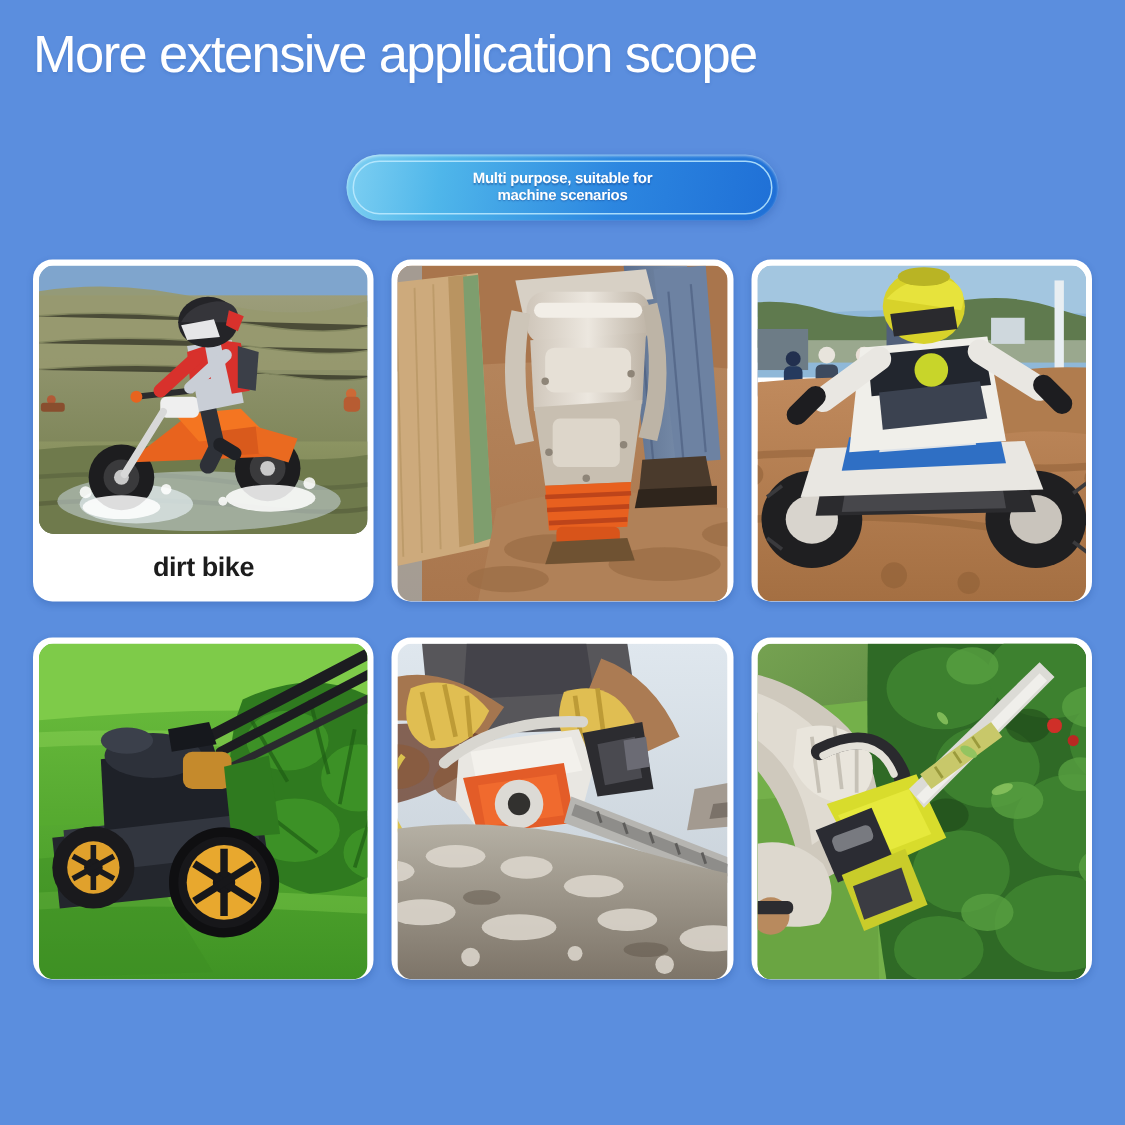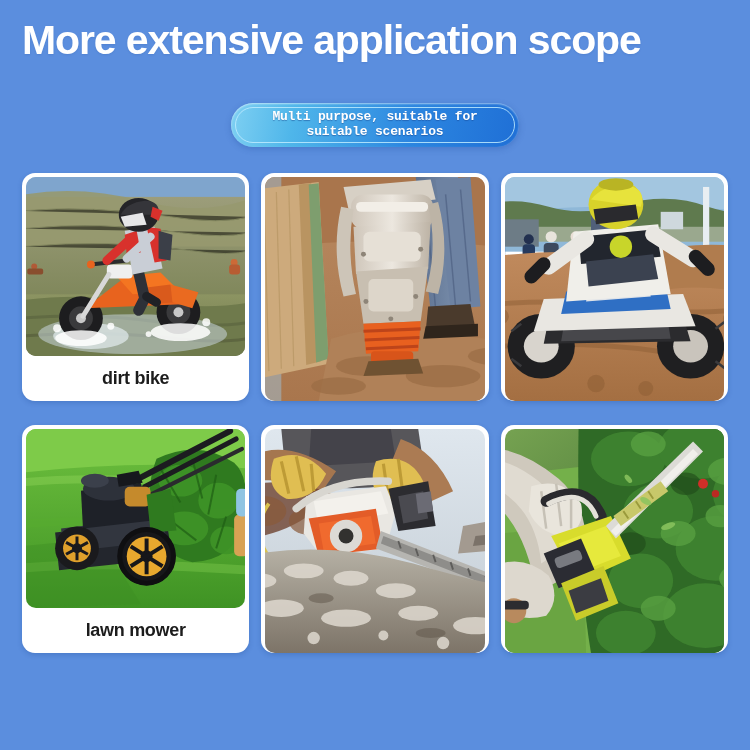--- a/index.html
+++ b/index.html
@@ -12,22 +12,22 @@
     font-family:"Liberation Sans", sans-serif;
     position:relative;
   }
 
   
   .page-title {
     position:absolute;
     left:22px; top:18px;
     width:706px;
     color:#ffffff;
-    font-size:41px;
-    font-weight:bold;
+    font-size:35px;
+    font-weight:normal;
     letter-spacing:-1.1px;
     line-height:1.1;
     white-space:nowrap;
     text-shadow:0 1px 2px rgba(40,80,150,.18);
   }
 
   
   .badge-wrap {
     position:absolute;
     left:0; top:103px;
@@ -50,29 +50,28 @@
     content:"";
     position:absolute;
     left:4px; top:4px; right:4px; bottom:4px;
     border-radius:18px;
     border:1.5px solid rgba(190,235,255,.85);
     pointer-events:none;
   }
   .badge-text {
     position:relative;
     color:#ffffff;
-    font-size:13px;
+    font-size:10px;
     font-weight:bold;
     line-height:1.12;
     text-align:center;
     letter-spacing:-.2px;
     text-shadow:0 1px 1px rgba(20,60,130,.45);
     padding:0 14px;
     z-index:2;
-    font-family:Liberation Mono, monospace;
   }
 
   
   .grid {
     position:absolute;
     left:22px; top:173px;
     width:706px;
     display:grid;
     grid-template-columns:repeat(3, 1fr);
     grid-template-rows:repeat(2, 228px);
@@ -110,21 +109,21 @@
 </style>
 </head>
 <body>
 
 <div class="page-title">More extensive application scope</div>
 
 <div class="badge-wrap">
   <div class="badge">
     <div class="badge-text">
       <span>Multi purpose, suitable for</span><br>
-      <span>suitable scenarios</span>
+      <span>machine scenarios</span>
     </div>
   </div>
 </div>
 
 <div class="grid">
 
   <div class="card">
     <div class="card-photo">
       <svg viewBox="0 0 230 180" preserveAspectRatio="xMidYMid slice">
         <defs>
@@ -462,21 +461,20 @@
           <circle cx="126" cy="128" r="6" fill="#16161a"></circle>
           <g stroke="#17171a" stroke-width="4">
             <path d="M126 110 L126 146"></path>
               <path d="M110 118 L142 138"></path>
               <path d="M110 138 L142 118"></path>
           </g>
           <circle cx="126" cy="128" r="27" fill="none" stroke="#0f0f11" stroke-width="5"></circle>
         </g>
       </svg>
     </div>
-    <div class="card-caption">lawn mower</div>
   </div>
 
   <div class="card">
     <div class="card-photo">
       <svg viewBox="0 0 230 180" preserveAspectRatio="xMidYMid slice">
         <defs>
           <linearGradient id="csSky" x1="0" y1="0" x2="0" y2="1">
             <stop offset="0" stop-color="#dfe7ee"></stop>
               <stop offset="1" stop-color="#c3ccd4"></stop>
           </linearGradient>

